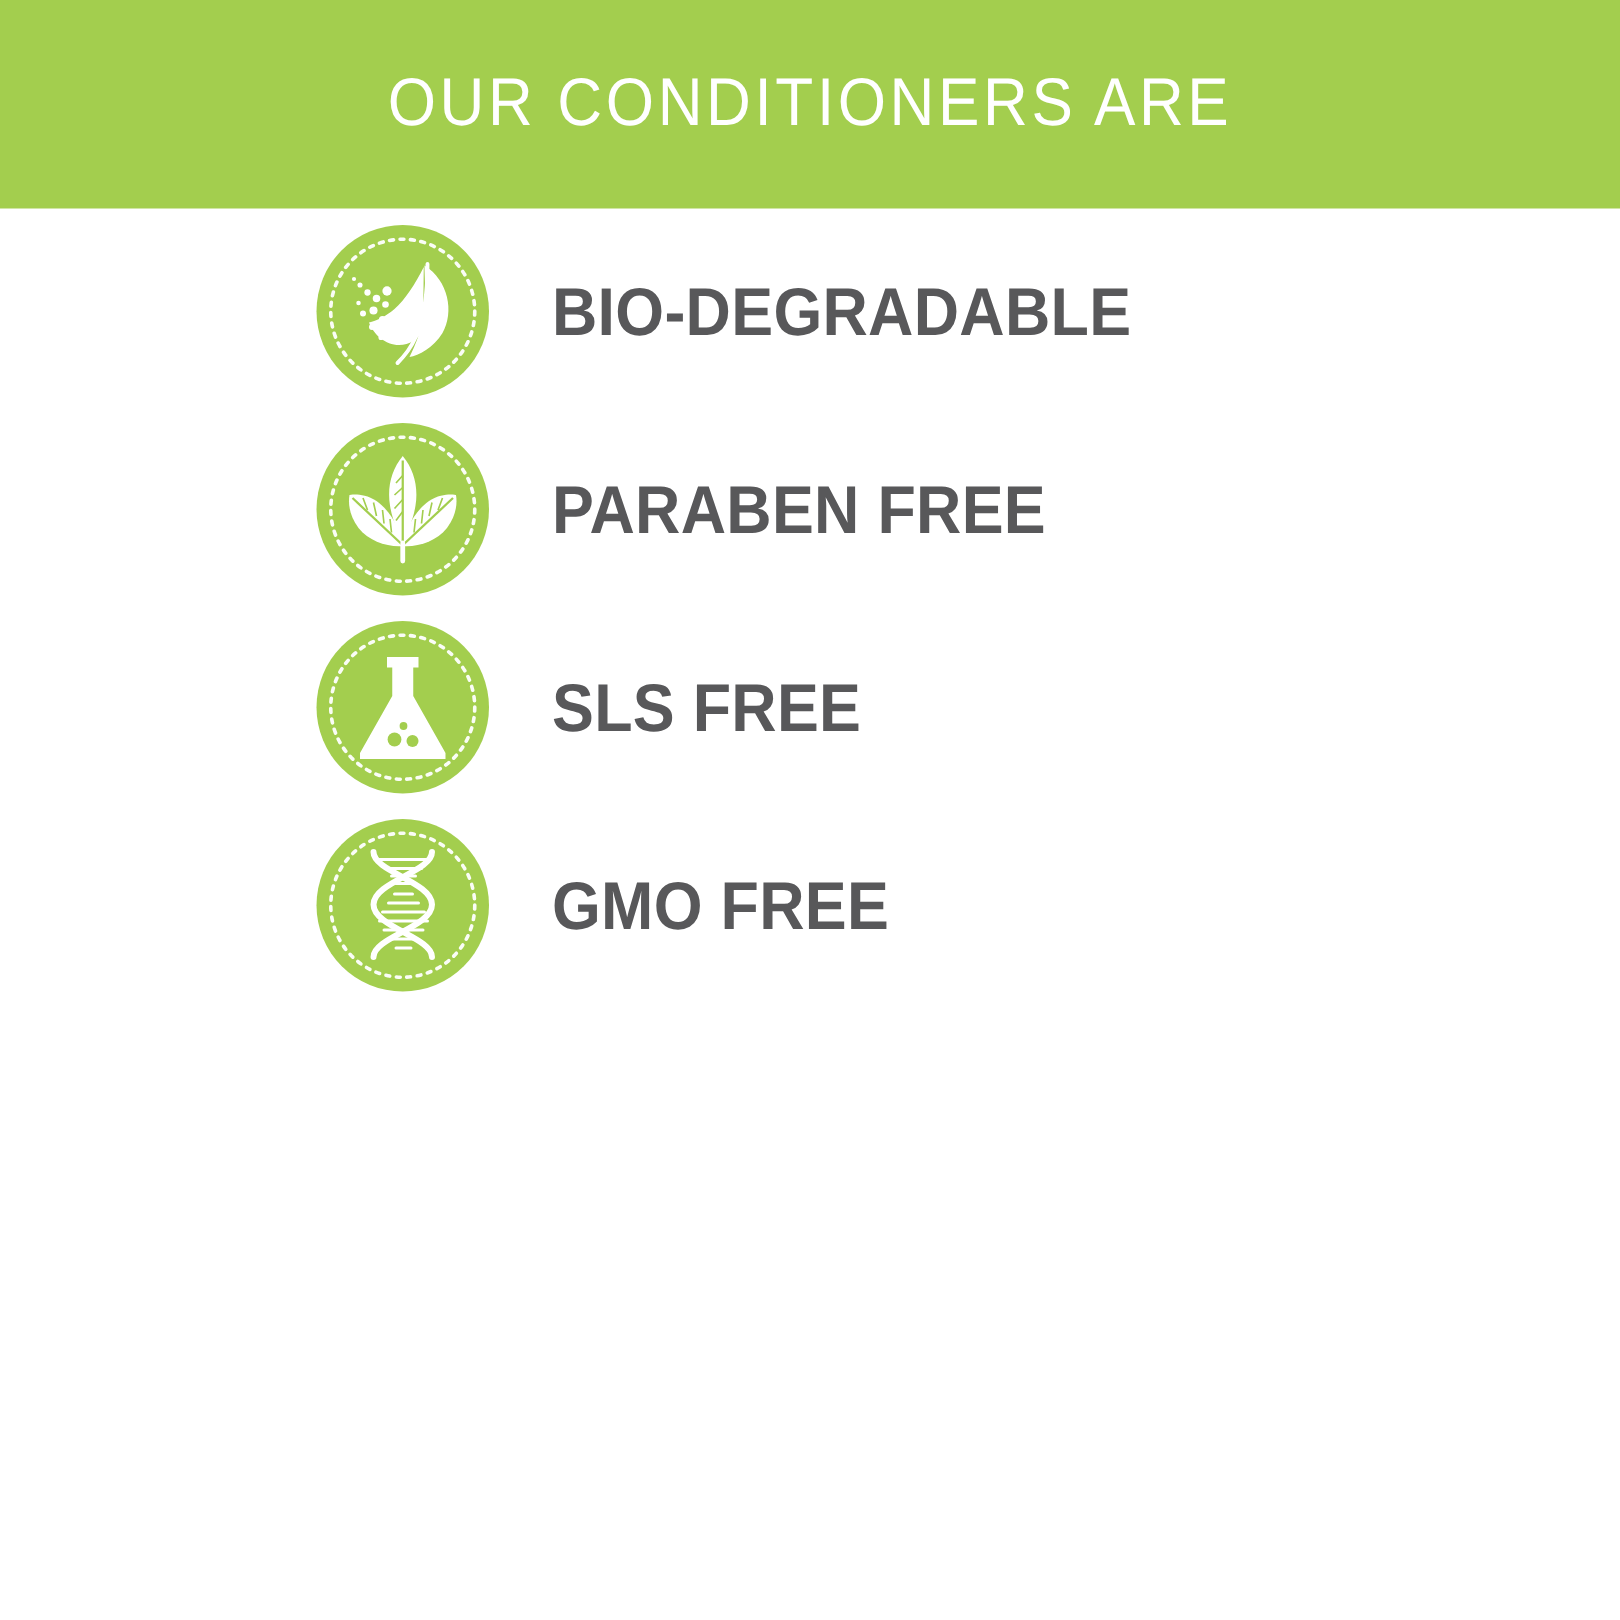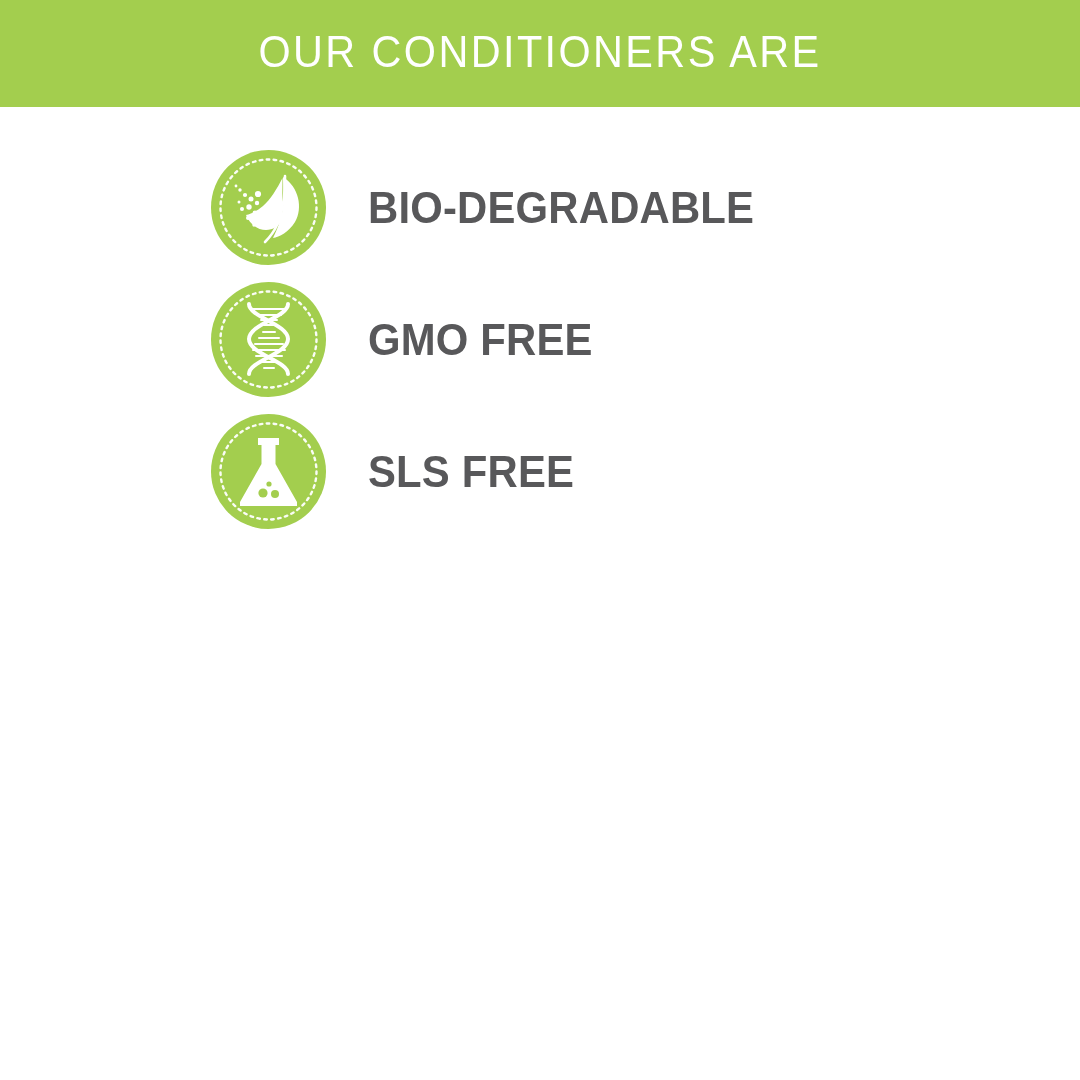--- a/index.html
+++ b/index.html
@@ -20,21 +20,21 @@
     height: 1080px;
     background: #ffffff;
   }
 
   
   #header-banner {
     position: absolute;
     left: 0;
     top: 0;
     width: 1080px;
-    height: 107px;
+    height: 139px;
     background: #a3ce4e;
     display: flex;
     align-items: center;
     justify-content: center;
   }
   #header-title {
     color: #ffffff;
     font-family: "Liberation Sans", sans-serif;
     font-size: 45px;
     font-weight: 400;
@@ -130,23 +130,67 @@
           <circle cx="43" cy="75" r="1.7" fill="#ffffff"></circle>
           <circle cx="54" cy="62" r="2.0" fill="#ffffff"></circle>
           <circle cx="46" cy="53" r="2.2" fill="#ffffff"></circle>
           <circle cx="53" cy="76" r="1.6" fill="#ffffff"></circle>
           <circle cx="28" cy="52" r="1.5" fill="#ffffff"></circle>
         </svg>
       </div>
       <div class="feature-label">BIO-DEGRADABLE</div>
     </div>
 
-
-
-
+    <div class="feature-row">
+      <div class="badge">
+        <svg viewBox="0 0 115 115">
+          <circle cx="57.5" cy="57.5" r="48" fill="none" stroke="#ffffff" stroke-width="2.4" stroke-dasharray="2.6 4.4" stroke-linecap="round" opacity="0.95"></circle>
+
+          <g>
+            <path d="M22 48 C22 48 31 46 40 52 C50 59 56 72 58 82 C48 83 35 79 28 70 C22 62 21 54 22 48 Z" fill="#ffffff"></path>
+            <path d="M24 50 L57 81" fill="none" stroke="#a3ce4e" stroke-width="1.5"></path>
+            <path d="M31 50 L34 58 M38 53 L40 62 M44 58 L45 67 M49 64 L50 73" fill="none" stroke="#a3ce4e" stroke-width="1.1"></path>
+          </g>
+
+          <g>
+            <path d="M93 48 C93 48 84 46 75 52 C65 59 59 72 57 82 C67 83 80 79 87 70 C93 62 94 54 93 48 Z" fill="#ffffff"></path>
+            <path d="M91 50 L58 81" fill="none" stroke="#a3ce4e" stroke-width="1.5"></path>
+            <path d="M84 50 L81 58 M77 53 L75 62 M71 58 L70 67 M66 64 L65 73" fill="none" stroke="#a3ce4e" stroke-width="1.1"></path>
+          </g>
+
+          <g>
+            <path d="M57.5 22 C65 31 68 43 66 55 C64.5 65 60 74 57.5 80 C55 74 50.5 65 49 55 C47 43 50 31 57.5 22 Z" fill="#ffffff"></path>
+            <path d="M57.5 25 L57.5 80" fill="none" stroke="#a3ce4e" stroke-width="1.5"></path>
+            <path d="M57.5 35 L53 40 M57.5 43 L52 48 M57.5 51 L52 57 M57.5 59 L53 65" fill="none" stroke="#a3ce4e" stroke-width="1.1"></path>
+          </g>
+
+          <path d="M57.5 80 L57.5 92" fill="none" stroke="#ffffff" stroke-width="3.2" stroke-linecap="round"></path>
+        </svg>
+      </div>
+      <div class="feature-label">PARABEN FREE</div>
+    </div>
+
+
+
+
+    <div class="feature-row">
+      <div class="badge">
+        <svg viewBox="0 0 115 115">
+          <circle cx="57.5" cy="57.5" r="48" fill="none" stroke="#ffffff" stroke-width="2.4" stroke-dasharray="2.6 4.4" stroke-linecap="round" opacity="0.95"></circle>
+
+          <path d="M47 24 L68 24 L68 31 L64.5 31 L64.5 50 L86 88 L86 92 L29 92 L29 88 L50.5 50
+                   L50.5 31 L47 31 Z" fill="#ffffff"></path>
+
+          <circle cx="52" cy="79" r="4.6" fill="#a3ce4e"></circle>
+          <circle cx="64" cy="80" r="4.0" fill="#a3ce4e"></circle>
+          <circle cx="58" cy="70" r="2.6" fill="#a3ce4e"></circle>
+        </svg>
+      </div>
+      <div class="feature-label">SLS FREE</div>
+    </div>
 
     <div class="feature-row">
       <div class="badge">
         <svg viewBox="0 0 115 115">
           <circle cx="57.5" cy="57.5" r="48" fill="none" stroke="#ffffff" stroke-width="2.4" stroke-dasharray="2.6 4.4" stroke-linecap="round" opacity="0.95"></circle>
           <g stroke="#ffffff" fill="none" stroke-linecap="round">
 
             <path d="M38 22 C38 35 77 42 77 57 C77 72 38 79 38 92" stroke-width="4"></path>
             <path d="M77 22 C77 35 38 42 38 57 C38 72 77 79 77 92" stroke-width="4"></path>
 
@@ -162,30 +206,14 @@
               <path d="M45 74 L71 74"></path>
               <path d="M49 80 L67 80"></path>
               <path d="M53 86 L63 86"></path>
             </g>
           </g>
         </svg>
       </div>
       <div class="feature-label">GMO FREE</div>
     </div>
 
-    <div class="feature-row">
-      <div class="badge">
-        <svg viewBox="0 0 115 115">
-          <circle cx="57.5" cy="57.5" r="48" fill="none" stroke="#ffffff" stroke-width="2.4" stroke-dasharray="2.6 4.4" stroke-linecap="round" opacity="0.95"></circle>
-
-          <path d="M47 24 L68 24 L68 31 L64.5 31 L64.5 50 L86 88 L86 92 L29 92 L29 88 L50.5 50
-                   L50.5 31 L47 31 Z" fill="#ffffff"></path>
-
-          <circle cx="52" cy="79" r="4.6" fill="#a3ce4e"></circle>
-          <circle cx="64" cy="80" r="4.0" fill="#a3ce4e"></circle>
-          <circle cx="58" cy="70" r="2.6" fill="#a3ce4e"></circle>
-        </svg>
-      </div>
-      <div class="feature-label">SLS FREE</div>
-    </div>
-
   </div>
 </div>
 
 </body></html>

